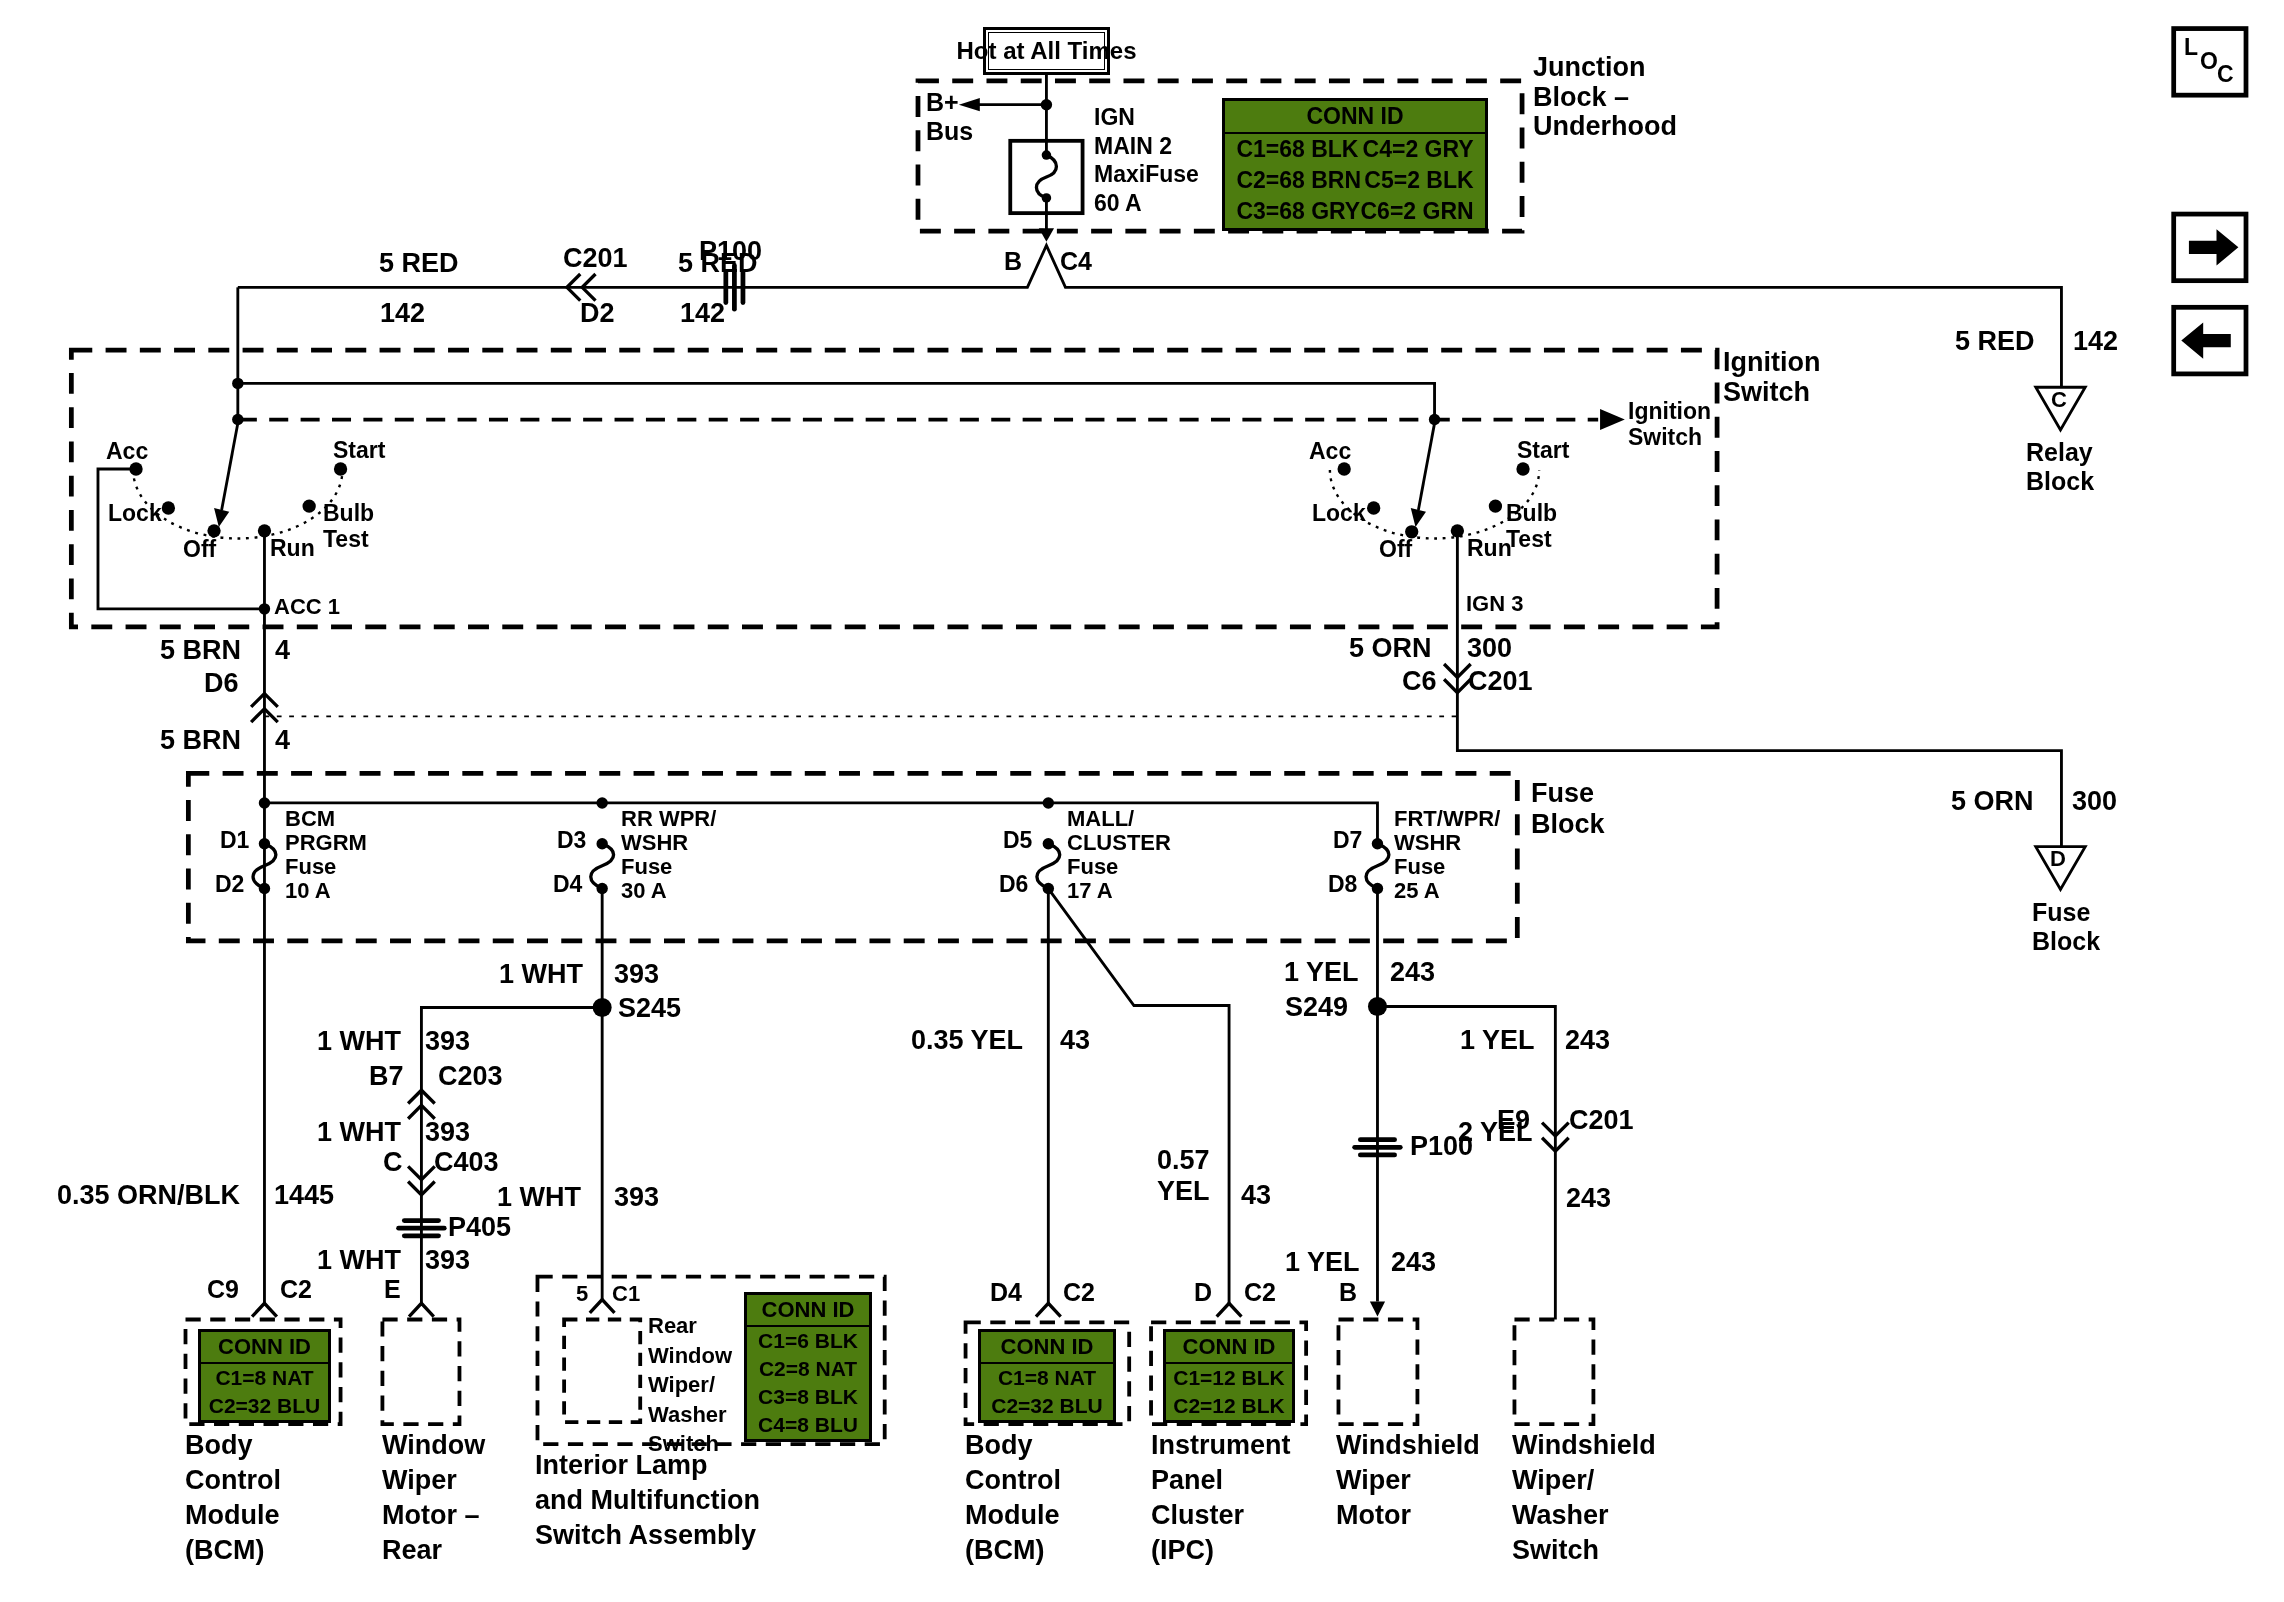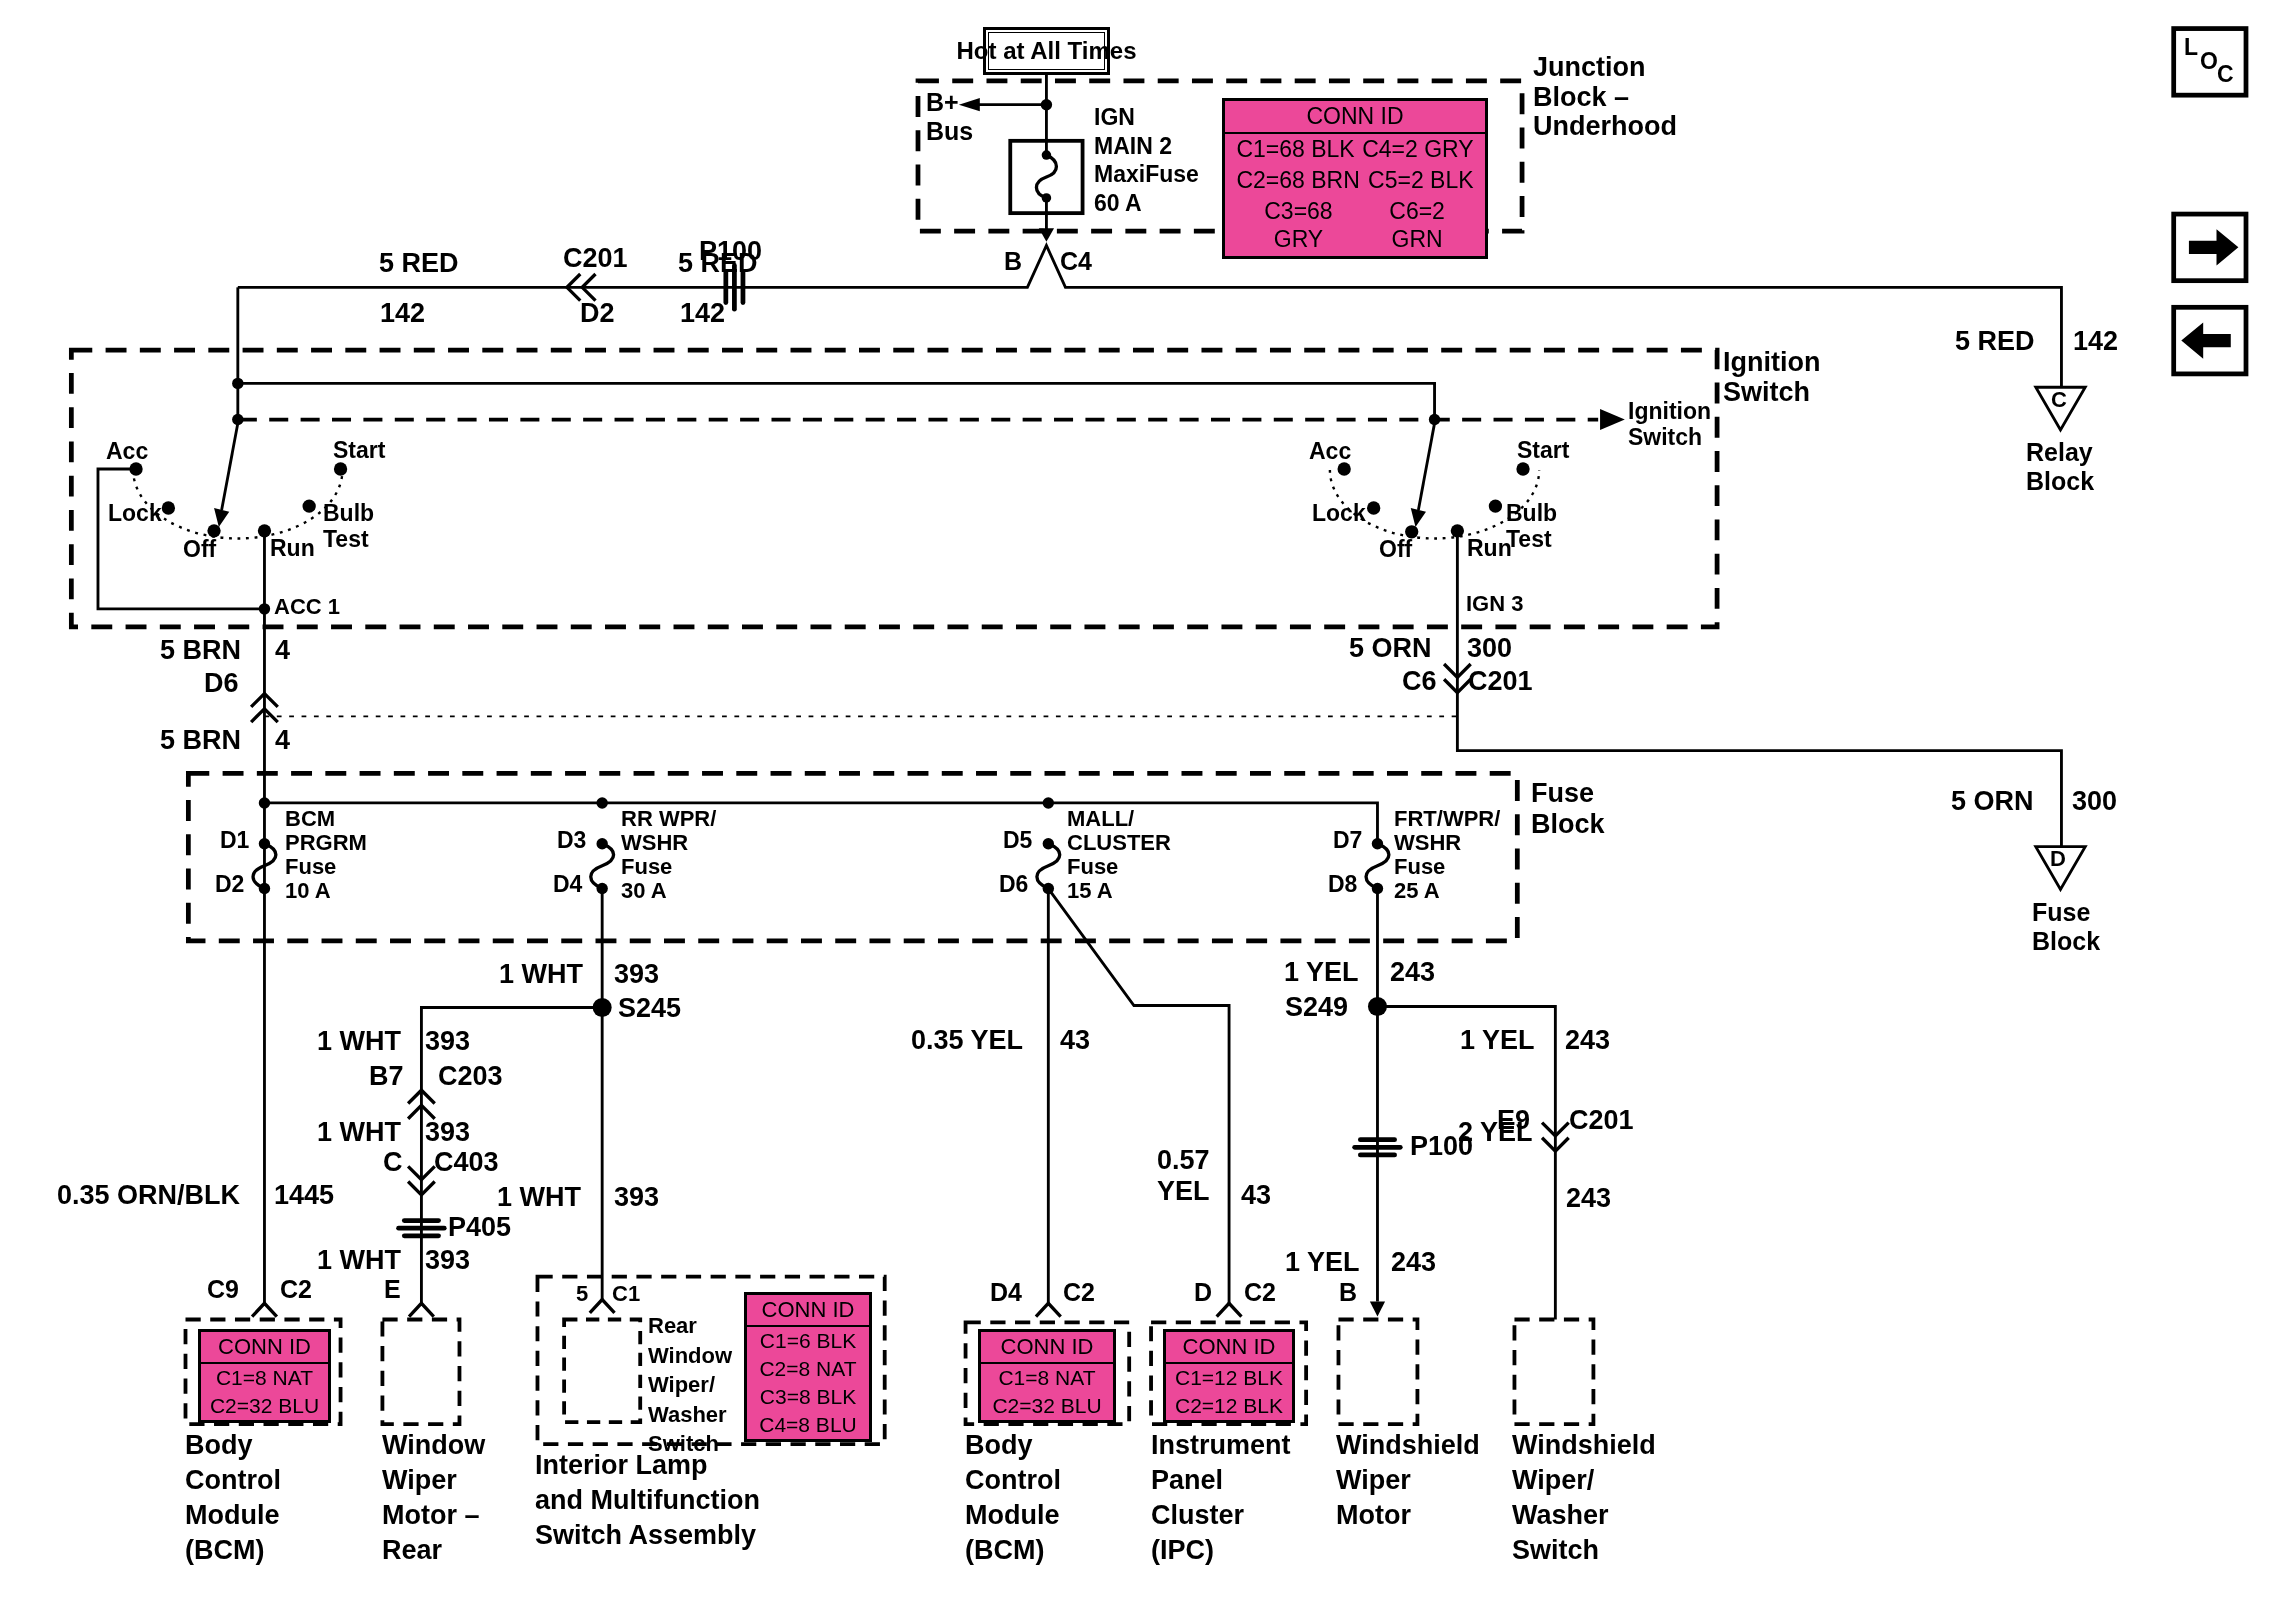--- a/index.html
+++ b/index.html
@@ -11,21 +11,21 @@
   .s24{font-size:23px;line-height:26px}
   .s23{font-size:22px;line-height:24px}
   .lh30{line-height:28.5px}
   .lh31{line-height:29.5px}
   .lh33{line-height:31px}
   .lh37{line-height:35px}
   .hotbox{position:absolute;left:983px;top:27px;width:127px;height:48px;border:3.8px solid #000;
           box-sizing:border-box;padding:1.9px;background:#fff}
   .hotbox .in{border:1.9px solid #000;width:100%;height:100%;box-sizing:border-box;display:flex;
           align-items:center;justify-content:center;font-weight:700;font-size:24px;white-space:nowrap}
-  .ctable{position:absolute;border:3.8px solid #000;background:#ec4899;font-weight:400;text-align:center;box-sizing:border-box}
+  .ctable{position:absolute;border:3.8px solid #000;background:#4d7c0f;font-weight:700;text-align:center;box-sizing:border-box}
   .ctable .hd{border-bottom:2.9px solid #000;padding:1.9px 3.8px;white-space:nowrap}
   .ctable .rw{padding:1px 3.8px;white-space:nowrap}
   .jtable{font-size:23px}
   .jtable .hd{font-size:23px}
   .jtable .jrow{display:flex;justify-content:space-between;padding:1.9px 11.4px;line-height:27.6px}
   .btable{font-size:21px}
   .btable .hd{font-size:22px}
   .btable .rw{line-height:26px}
 </style>
 </head>
@@ -306,21 +306,21 @@
 PRGRM
 Fuse
 10 A</div>
 <div class="lbl s23" style="left:621px;top:807px">RR WPR/
 WSHR
 Fuse
 30 A</div>
 <div class="lbl s23" style="left:1067px;top:807px">MALL/
 CLUSTER
 Fuse
-15 A</div>
+17 A</div>
 <div class="lbl s23" style="left:1394px;top:807px">FRT/WPR/
 WSHR
 Fuse
 25 A</div>
 
 <div class="lbl" style="left:499px;top:959px">1 WHT</div>
 <div class="lbl" style="left:614px;top:959px">393</div>
 <div class="lbl" style="left:618px;top:993px">S245</div>
 
 <div class="lbl" style="left:317px;top:1026px">1 WHT</div>

